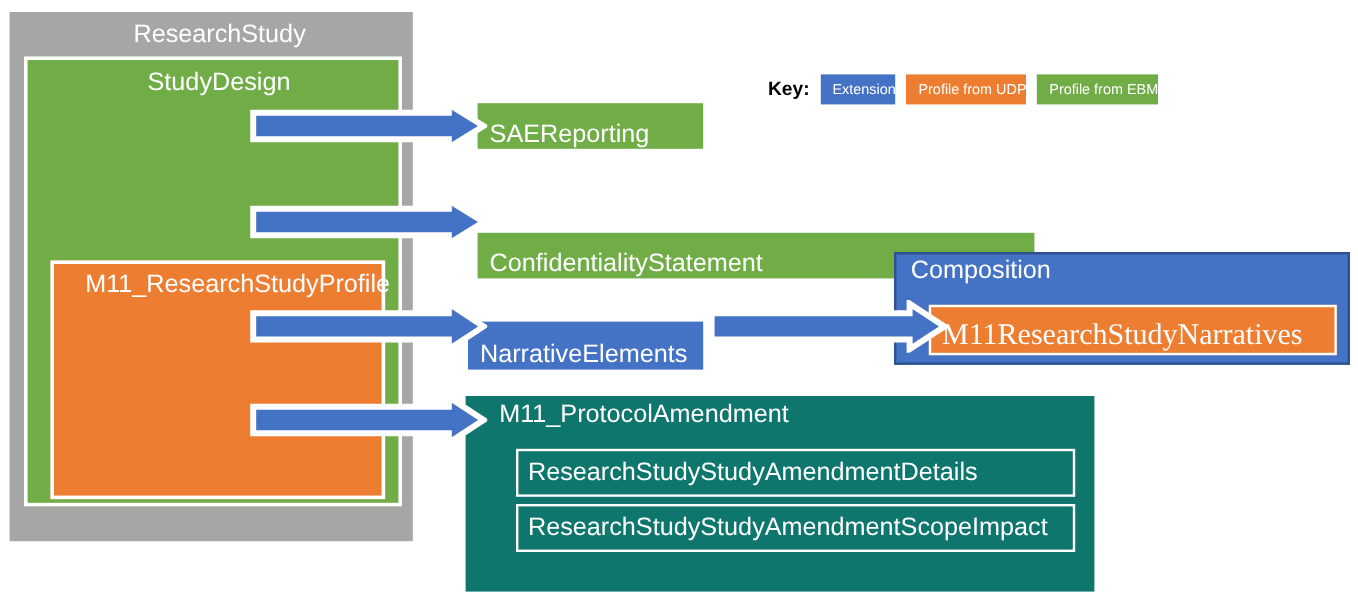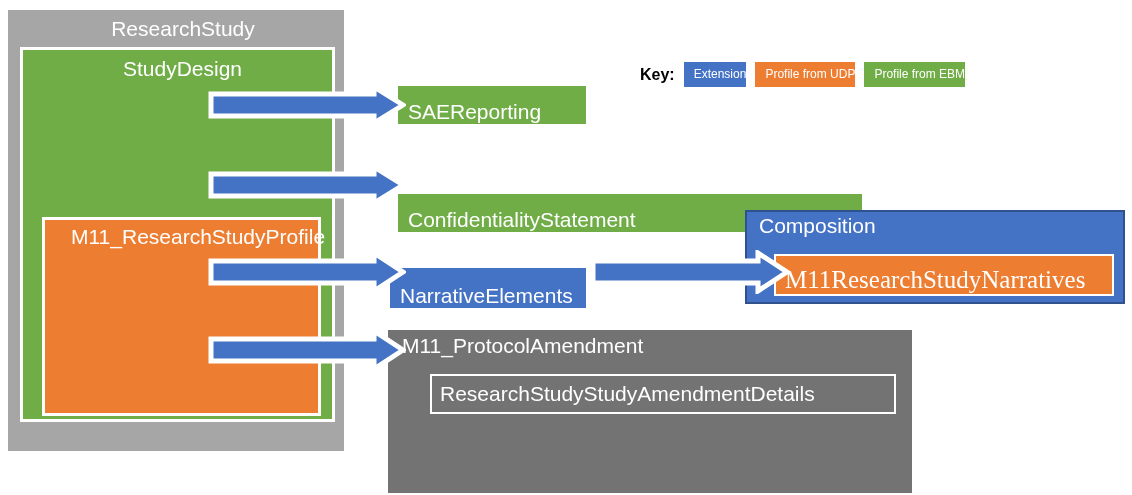--- a/index.html
+++ b/index.html
@@ -110,22 +110,22 @@
   }
 
   
   .amendment-group {
     position: absolute;
     left: 388px;
     top: 330px;
     width: 524px;
     height: 163px;
     box-sizing: border-box;
-    background: #737373;
-    padding: 4px 0 0 14px;
+    background: #0f766e;
+    padding: 4px 0 0 28px;
     color: #fff;
     font-size: 21px;
   }
   .amendment-inner {
     position: absolute;
     box-sizing: border-box;
     background: transparent;
     border: 2px solid #ffffff;
     display: flex;
     align-items: center;
@@ -198,20 +198,23 @@
     <span>Composition</span>
     <div class="composition-inner">
       <span>M11ResearchStudyNarratives</span>
     </div>
   </div>
 
   <div class="amendment-group">
     <span>M11_ProtocolAmendment</span>
     <div class="amendment-inner" style="left:42px; top:44px; width:466px; height:40px;">
       <span>ResearchStudyStudyAmendmentDetails</span>
+    </div>
+    <div class="amendment-inner" style="left:42px; top:90px; width:466px; height:40px;">
+      <span>ResearchStudyStudyAmendmentScopeImpact</span>
     </div>
   </div>
 
   <svg class="arrow" style="left:208px; top:84px;" width="198" height="42" viewBox="0 0 198 42">
     <polygon points="3,10 166,10 166,3 195,21 166,39 166,32 3,32" fill="#4472c4" stroke="#ffffff" stroke-width="5" stroke-linejoin="miter"></polygon>
   </svg>
 
   <svg class="arrow" style="left:208px; top:164px;" width="198" height="42" viewBox="0 0 198 42">
     <polygon points="3,10 166,10 166,3 195,21 166,39 166,32 3,32" fill="#4472c4" stroke="#ffffff" stroke-width="5" stroke-linejoin="miter"></polygon>
   </svg>

